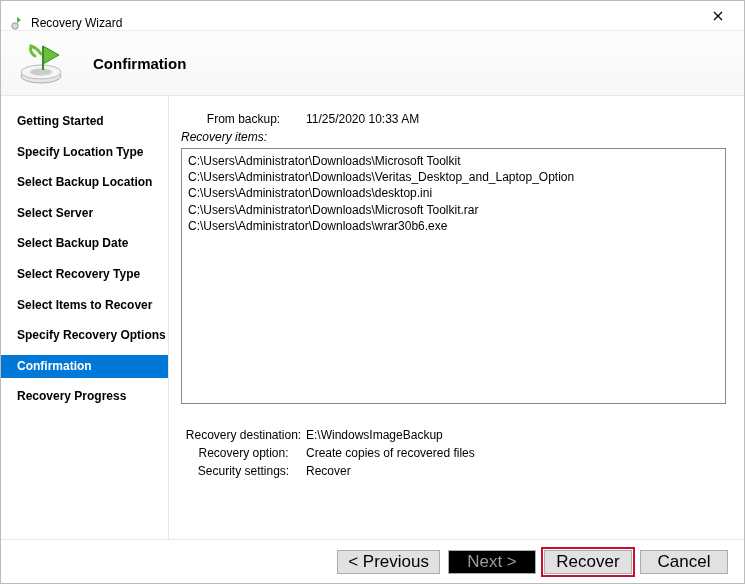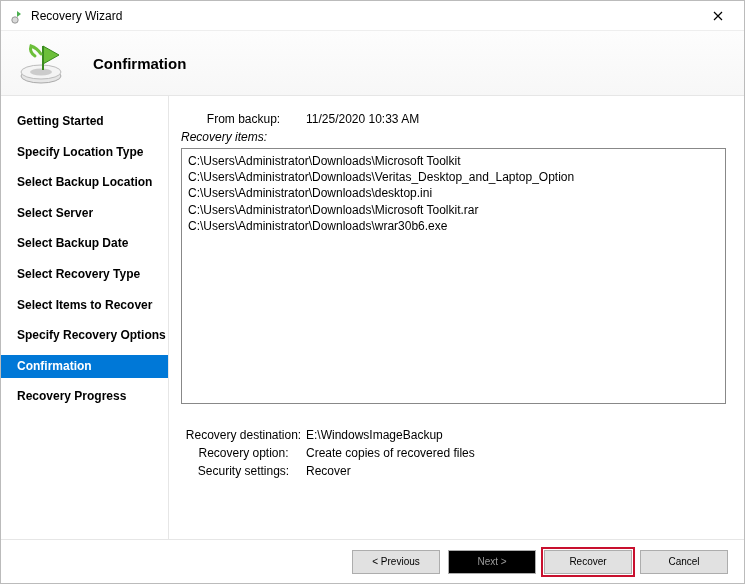--- a/index.html
+++ b/index.html
@@ -10,21 +10,21 @@
     background: #fff;
     width: 745px;
     height: 584px;
     overflow: hidden;
     border: 1px solid #bbb;
     position: relative;
   }
   .titlebar {
     height: 30px;
     display: flex;
-    align-items: center;
+    align-items: flex-end;
     padding: 0 4px 0 8px;
     border-bottom: 1px solid #eee;
   }
   .titlebar .tb-icon {
     width: 16px; height: 16px; margin-right: 6px;
     display: inline-flex; align-items: center; justify-content: center;
   }
   .titlebar .tb-title { flex: 1; font-size: 12px; color: #000; }
   .titlebar .tb-close {
     width: 44px; height: 28px;
@@ -97,21 +97,21 @@
     justify-content: flex-end;
     align-items: center;
     padding-right: 16px;
     gap: 8px;
   }
   .btn {
     min-width: 88px;
     height: 24px;
     border: 1px solid #adadad;
     background: #e1e1e1;
-    font-size: 10px;
+    font-size: 17px;
     font-family: inherit;
     cursor: pointer;
     padding: 0 10px;
   }
   .btn:disabled {
     color: #9a9a9a;
     background: #000000;
     cursor: default;
   }
   .btn.highlight {

